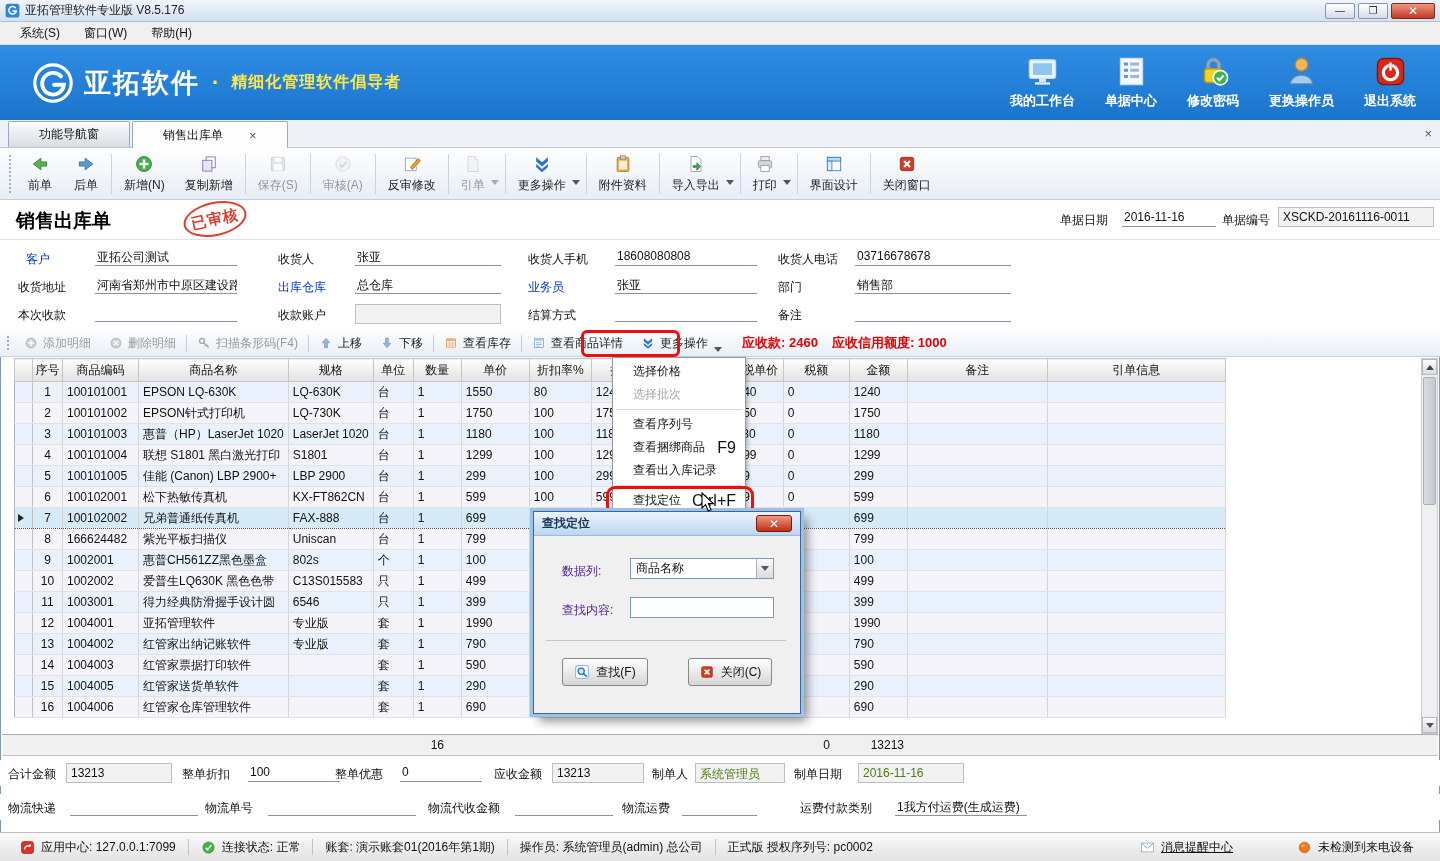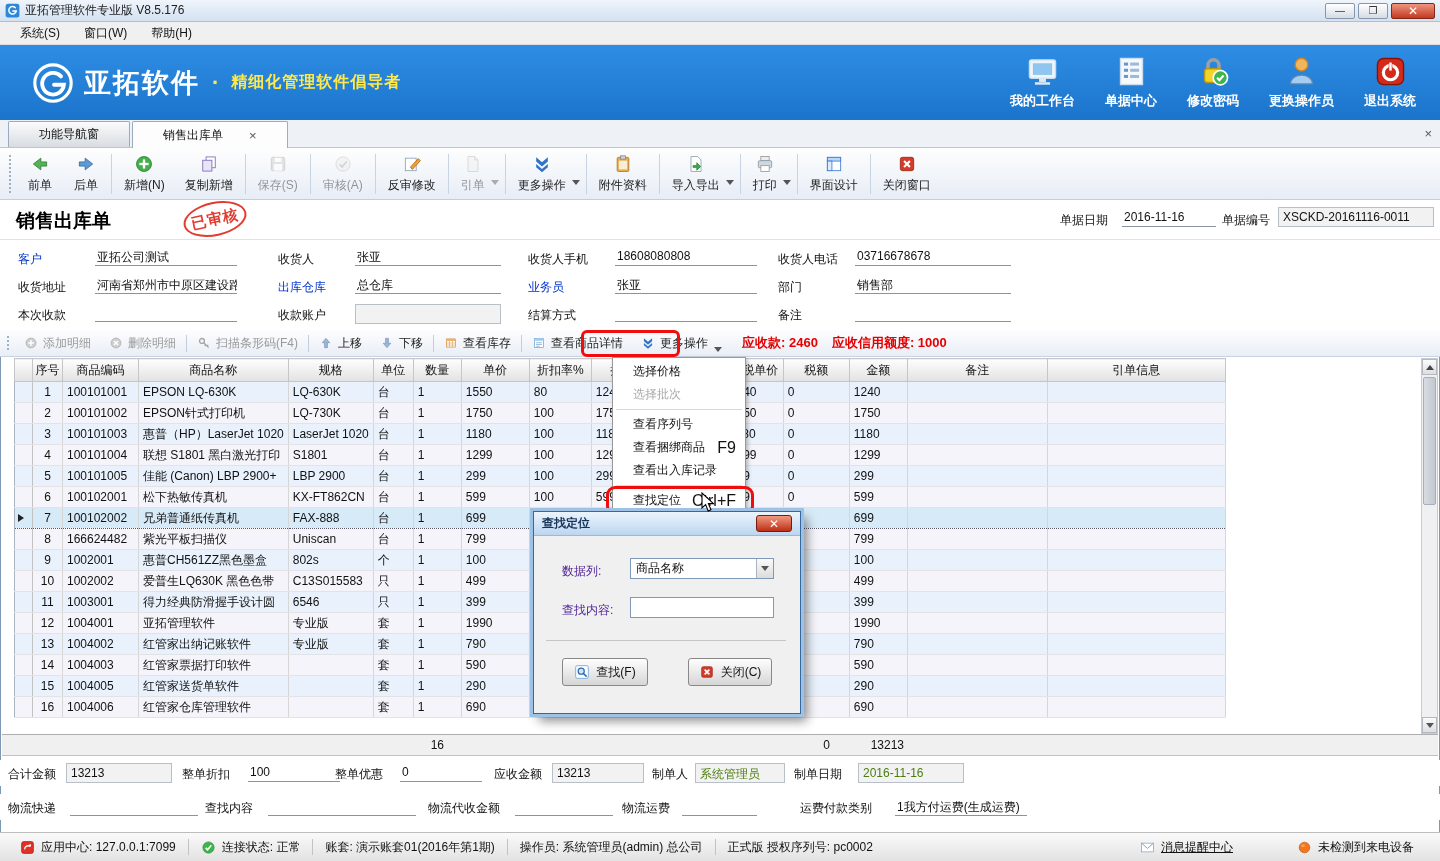--- a/index.html
+++ b/index.html
@@ -330,21 +330,21 @@
 <div id="docarea" class="abs">
   <div id="doctitle">销售出库单</div>
   <div id="stamp">已审核</div>
   <span class="flabel abs" style="left:1060px;top:12px;">单据日期</span>
   <span class="ufield abs" style="left:1122px;top:9px;width:94px;">2016-11-16</span>
   <span class="flabel abs" style="left:1222px;top:12px;">单据编号</span>
   <span class="gbox abs" style="left:1278px;top:7px;width:156px;">XSCKD-20161116-0011</span>
 </div>
 
 <div id="formarea" class="abs">
-    <span class="flabel abs link" style="left: 18px; top: 11px;">客户</span>
+    <span class="flabel abs link" style="left: 26px; top: 11px;">客户</span>
     <span class="ufield abs" style="left: 95px; top: 8px; width: 142px;">亚拓公司测试</span>
     <span class="flabel abs" style="left: 278px; top: 11px;">收货人</span>
     <span class="ufield abs" style="left: 355px; top: 8px; width: 146px;">张亚</span>
     <span class="flabel abs" style="left: 528px; top: 11px;">收货人手机</span>
     <span class="ufield abs" style="left: 615px; top: 8px; width: 142px;">18608080808</span>
     <span class="flabel abs" style="left: 778px; top: 11px;">收货人电话</span>
     <span class="ufield abs" style="left: 855px; top: 8px; width: 156px;">03716678678</span>
     <span class="flabel abs" style="left: 18px; top: 39px;">收货地址</span>
     <span class="ufield abs" style="left: 95px; top: 36px; width: 142px;">河南省郑州市中原区建设路口</span>
     <span class="flabel abs link" style="left: 278px; top: 39px;">出库仓库</span>
@@ -790,21 +790,21 @@
     <span class="flabel abs" style="left: 494px; top: 6px;">应收金额</span>
     <span class="gbox abs" style="left: 552px; top: 3px; width: 92px;">13213</span>
     <span class="flabel abs" style="left: 652px; top: 6px;">制单人</span>
     <span class="gbox abs muted" style="left: 695px; top: 3px; width: 90px;">系统管理员</span>
     <span class="flabel abs" style="left: 794px; top: 6px;">制单日期</span>
     <span class="gbox abs muted" style="left: 858px; top: 3px; width: 106px;">2016-11-16</span>
   </div>
 <div id="footer2" class="abs">
     <span class="flabel abs" style="left: 8px; top: 6px;">物流快递</span>
     <span class="ufield abs" style="left: 70px; top: 4px; width: 128px;"></span>
-    <span class="flabel abs" style="left: 205px; top: 6px;">查找内容</span>
+    <span class="flabel abs" style="left: 205px; top: 6px;">物流单号</span>
     <span class="ufield abs" style="left: 268px; top: 4px; width: 148px;"></span>
     <span class="flabel abs" style="left: 428px; top: 6px;">物流代收金额</span>
     <span class="ufield abs" style="left: 515px; top: 4px; width: 98px;"></span>
     <span class="flabel abs" style="left: 622px; top: 6px;">物流运费</span>
     <span class="ufield abs" style="left: 682px; top: 4px; width: 75px;"></span>
     <span class="flabel abs" style="left: 800px; top: 6px;">运费付款类别</span>
     <span class="ufield abs" style="left: 895px; top: 4px; width: 132px;">1我方付运费(生成运费)</span>
   </div>
 
 <div id="statusbar" class="abs">

